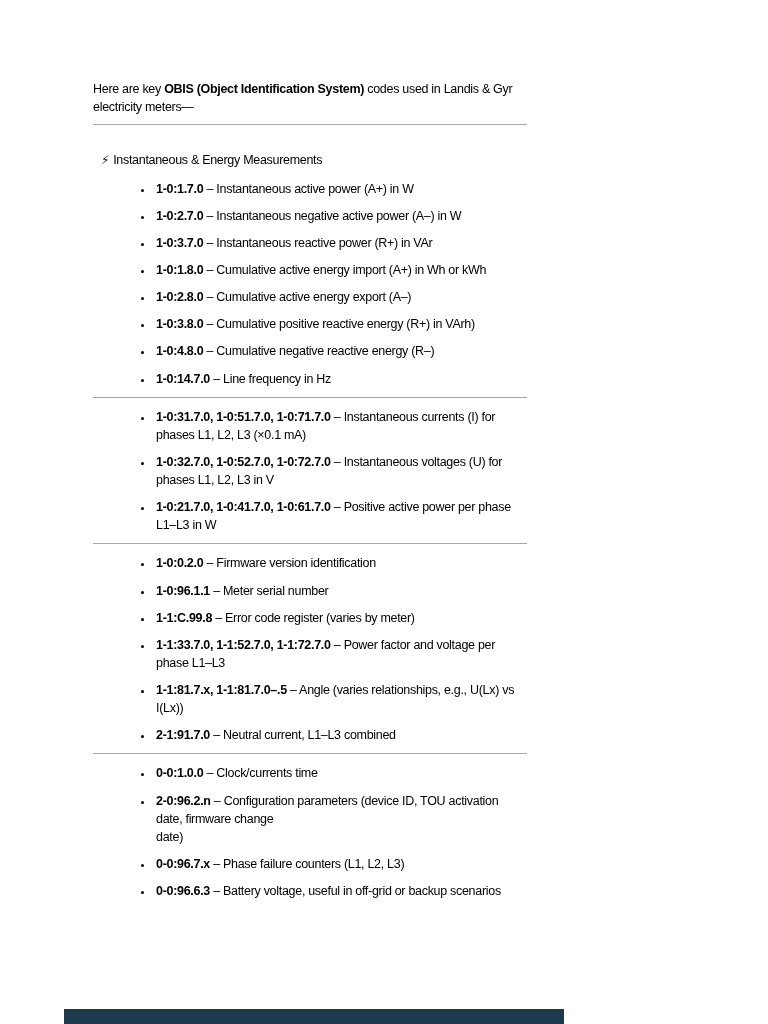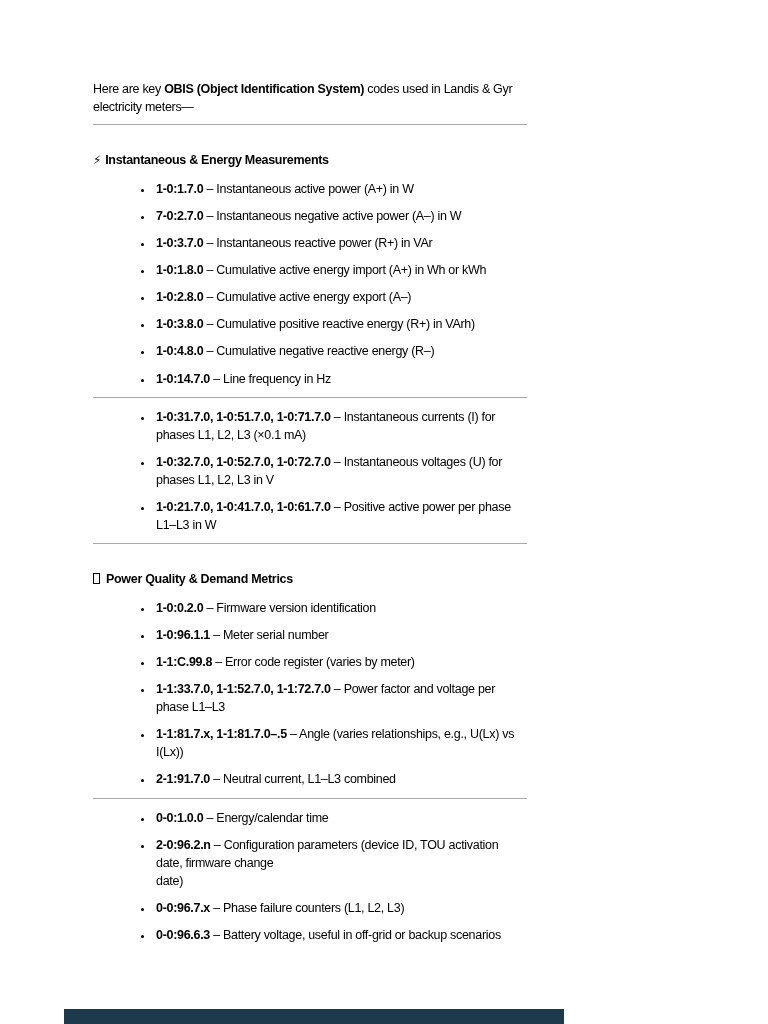--- a/index.html
+++ b/index.html
@@ -21,22 +21,22 @@
   }
   .intro { margin: 0; }
   .intro strong { font-weight: bold; }
   hr.divider {
     border: 0;
     border-top: 1px solid var(--divider, #a8a8a8);
     margin: 8px 0 0 0;
   }
   h2.section-title {
     font-size: 12.5px;
-    font-weight: bold;
-    margin: 26px 0 0 0;
+    font-weight: normal;
+    margin: 26px 0 0 8px;
     line-height: 1.45;
   }
   .emoji {
     font-family: "DejaVu Sans", sans-serif;
     font-size: 12px;
     margin-right: 4px;
   }
   .tofu {
     display: inline-block;
     width: 7px;
@@ -70,47 +70,46 @@
 <body>
 
 <div class="page">
   <div class="content">
     <p class="intro"><span>Here are key </span><strong>OBIS (Object Identification System)</strong><span> codes used in Landis &amp; Gyr electricity meters—</span><br></p>
     <div id="sections">
         <hr class="divider">
         <h2 class="section-title"><span class="emoji">⚡</span><span>Instantaneous &amp; Energy Measurements</span></h2>
         <ul class="obis-list">
           <li class="obis-item"><span class="code">1-0:1.7.0</span> <span>– Instantaneous active power (A+) in W</span></li>
-          <li class="obis-item"><span class="code">7-0:2.7.0</span> <span>– Instantaneous negative active power (A–) in W</span></li>
+          <li class="obis-item"><span class="code">1-0:2.7.0</span> <span>– Instantaneous negative active power (A–) in W</span></li>
           <li class="obis-item"><span class="code">1-0:3.7.0</span> <span>– Instantaneous reactive power (R+) in VAr</span></li>
           <li class="obis-item"><span class="code">1-0:1.8.0</span> <span>– Cumulative active energy import (A+) in Wh or kWh</span></li>
           <li class="obis-item"><span class="code">1-0:2.8.0</span> <span>– Cumulative active energy export (A–)</span></li>
           <li class="obis-item"><span class="code">1-0:3.8.0</span> <span>– Cumulative positive reactive energy (R+) in VArh)</span></li>
           <li class="obis-item"><span class="code">1-0:4.8.0</span> <span>– Cumulative negative reactive energy (R–)</span></li>
           <li class="obis-item"><span class="code">1-0:14.7.0</span> <span>– Line frequency in Hz</span></li>
         </ul>
         <hr class="divider">
         <ul class="obis-list">
           <li class="obis-item"><span class="code">1-0:31.7.0, 1-0:51.7.0, 1-0:71.7.0</span> <span>– Instantaneous currents (I) for phases L1, L2, L3 (×0.1 mA)</span></li>
           <li class="obis-item"><span class="code">1-0:32.7.0, 1-0:52.7.0, 1-0:72.7.0</span> <span>– Instantaneous voltages (U) for phases L1, L2, L3 in V</span></li>
           <li class="obis-item"><span class="code">1-0:21.7.0, 1-0:41.7.0, 1-0:61.7.0</span> <span>– Positive active power per phase L1–L3 in W</span></li>
         </ul>
         <hr class="divider">
-        <h2 class="section-title"><span class="tofu"></span><span>Power Quality &amp; Demand Metrics</span></h2>
         <ul class="obis-list">
           <li class="obis-item"><span class="code">1-0:0.2.0</span> <span>– Firmware version identification</span></li>
           <li class="obis-item"><span class="code">1-0:96.1.1</span> <span>– Meter serial number</span></li>
           <li class="obis-item"><span class="code">1-1:C.99.8</span> <span>– Error code register (varies by meter)</span></li>
           <li class="obis-item"><span class="code">1-1:33.7.0, 1-1:52.7.0, 1-1:72.7.0</span> <span>– Power factor and voltage per phase L1–L3</span></li>
           <li class="obis-item"><span class="code">1-1:81.7.x, 1-1:81.7.0–.5</span> <span>– Angle (varies relationships, e.g., U(Lx) vs I(Lx))</span></li>
           <li class="obis-item"><span class="code">2-1:91.7.0</span> <span>– Neutral current, L1–L3 combined</span></li>
         </ul>
         <hr class="divider">
         <ul class="obis-list">
-          <li class="obis-item"><span class="code">0-0:1.0.0</span> <span>– Energy/calendar time</span></li>
+          <li class="obis-item"><span class="code">0-0:1.0.0</span> <span>– Clock/currents time</span></li>
           <li class="obis-item"><span class="code">2-0:96.2.n</span> <span>– Configuration parameters (device ID, TOU activation date, firmware change</span><br><span>date)</span></li>
           <li class="obis-item"><span class="code">0-0:96.7.x</span> <span>– Phase failure counters (L1, L2, L3)</span></li>
           <li class="obis-item"><span class="code">0-0:96.6.3</span> <span>– Battery voltage, useful in off-grid or backup scenarios</span></li>
         </ul>
       </div>
   </div>
   <div class="footer-bar"></div>
 </div>
 
 </body></html>

